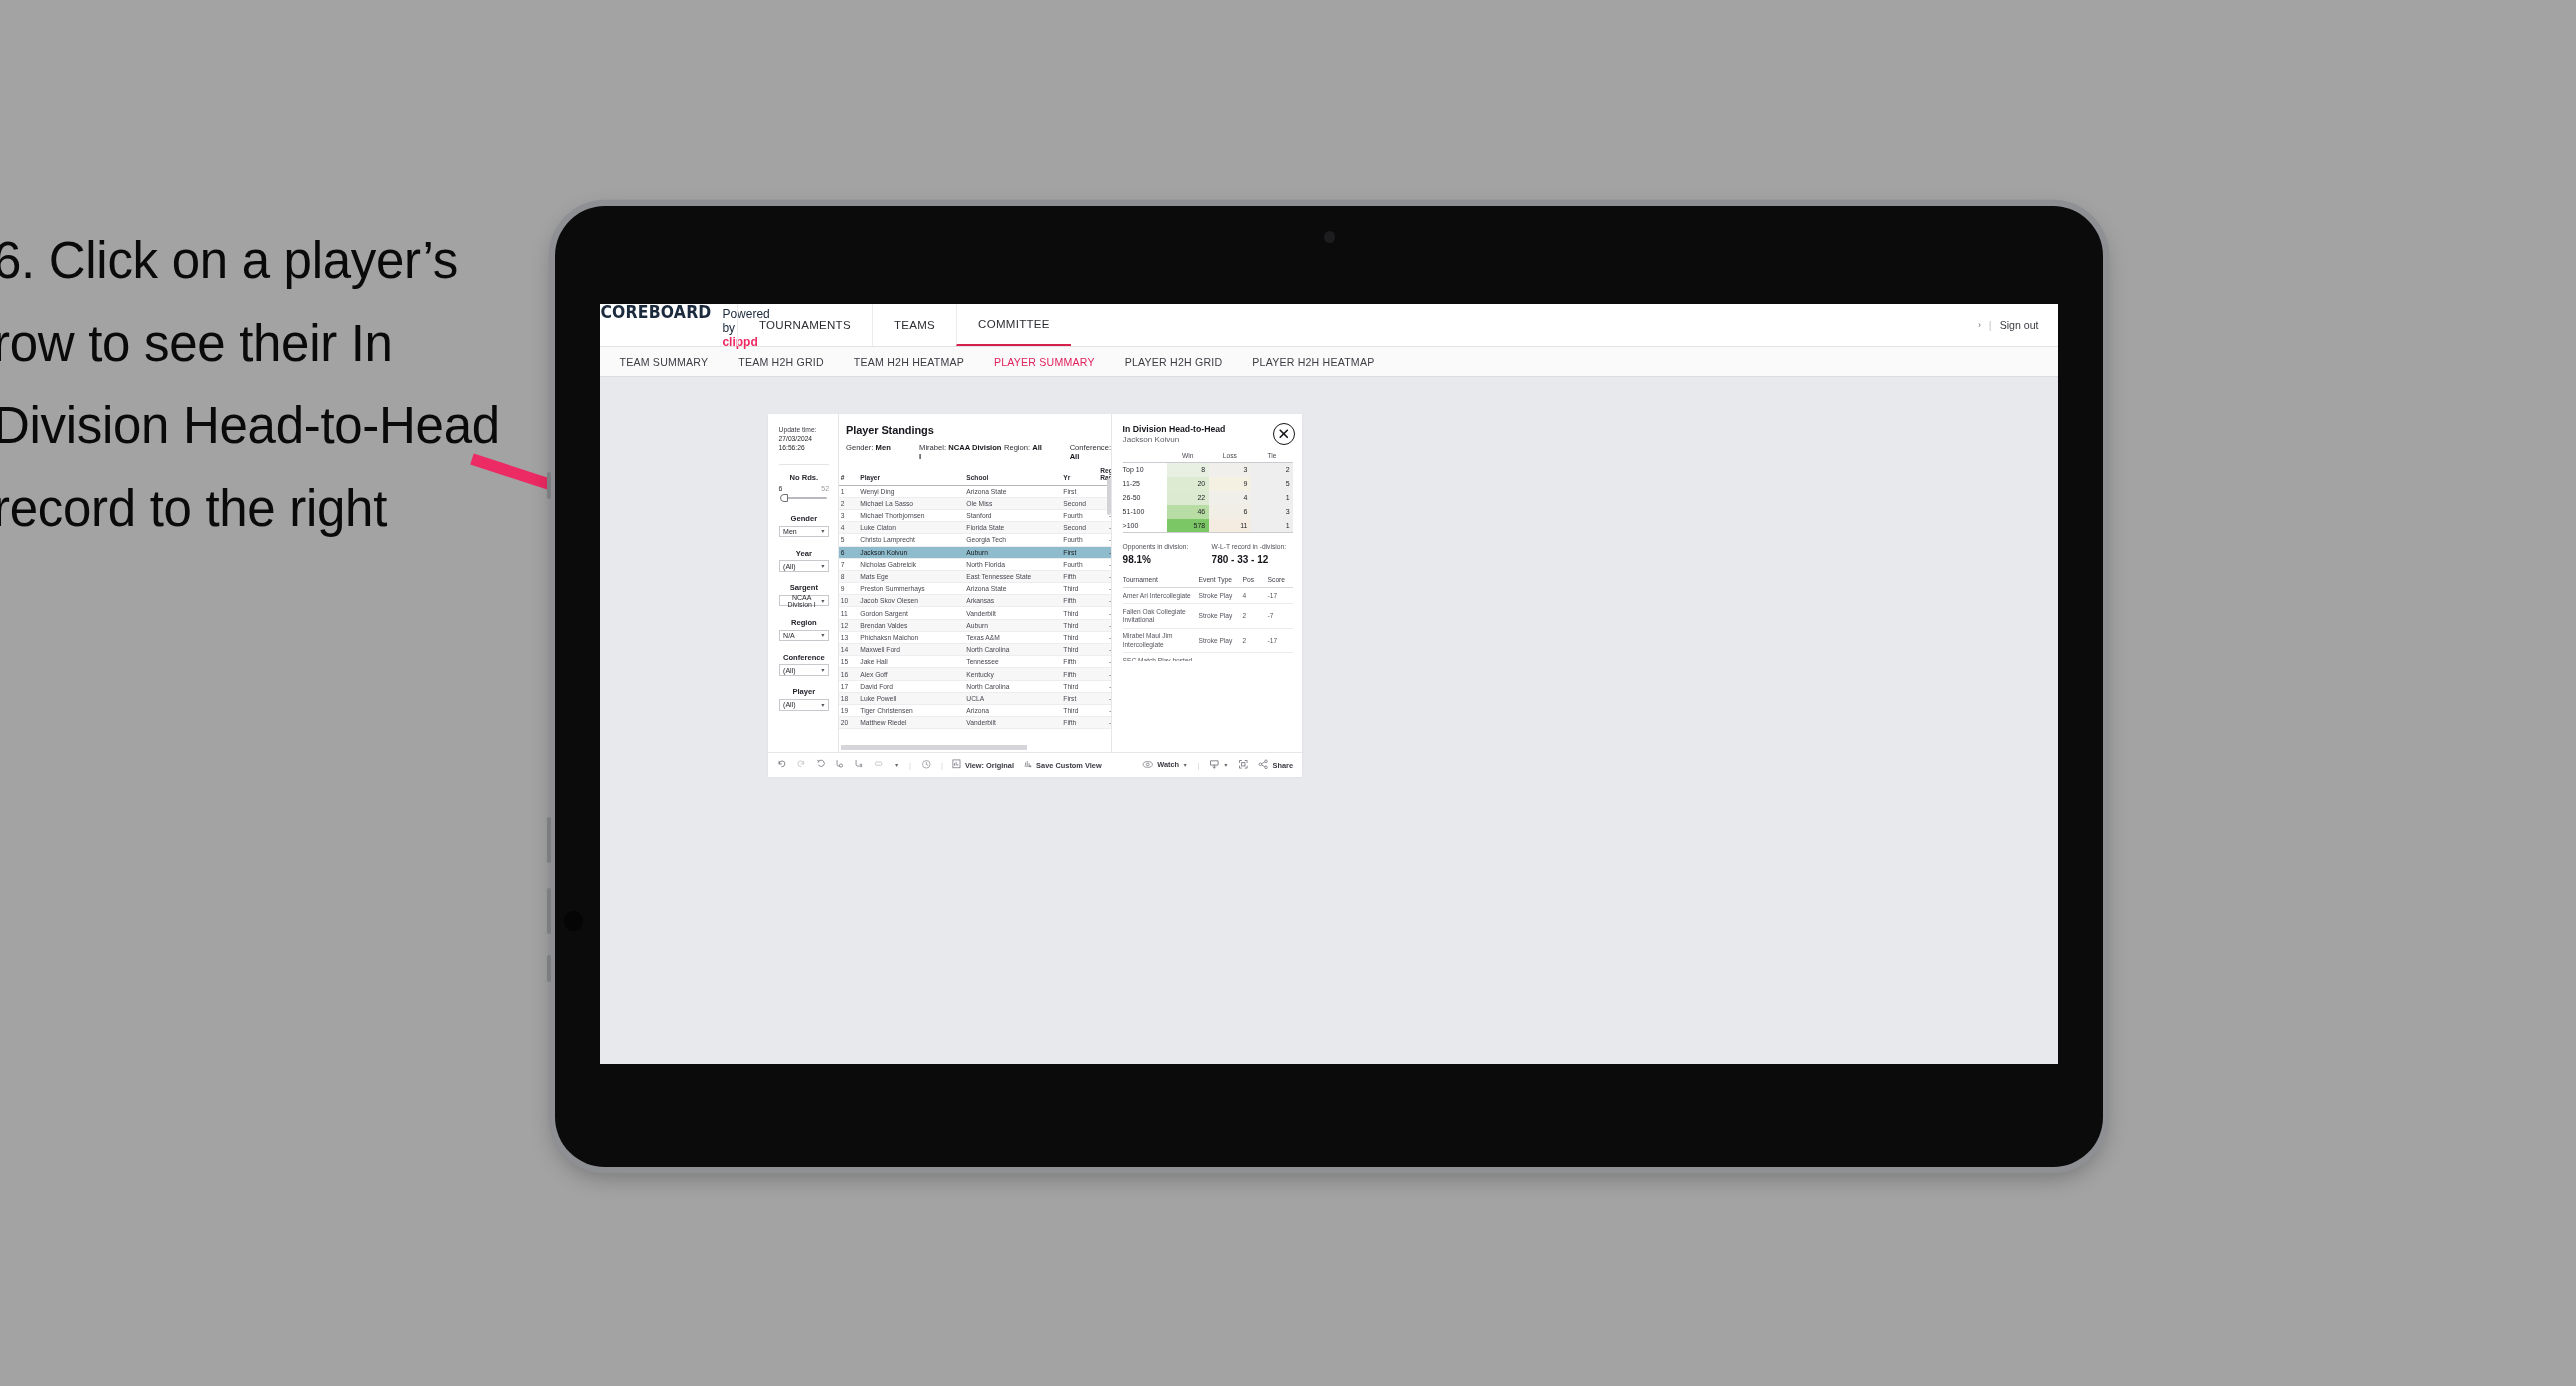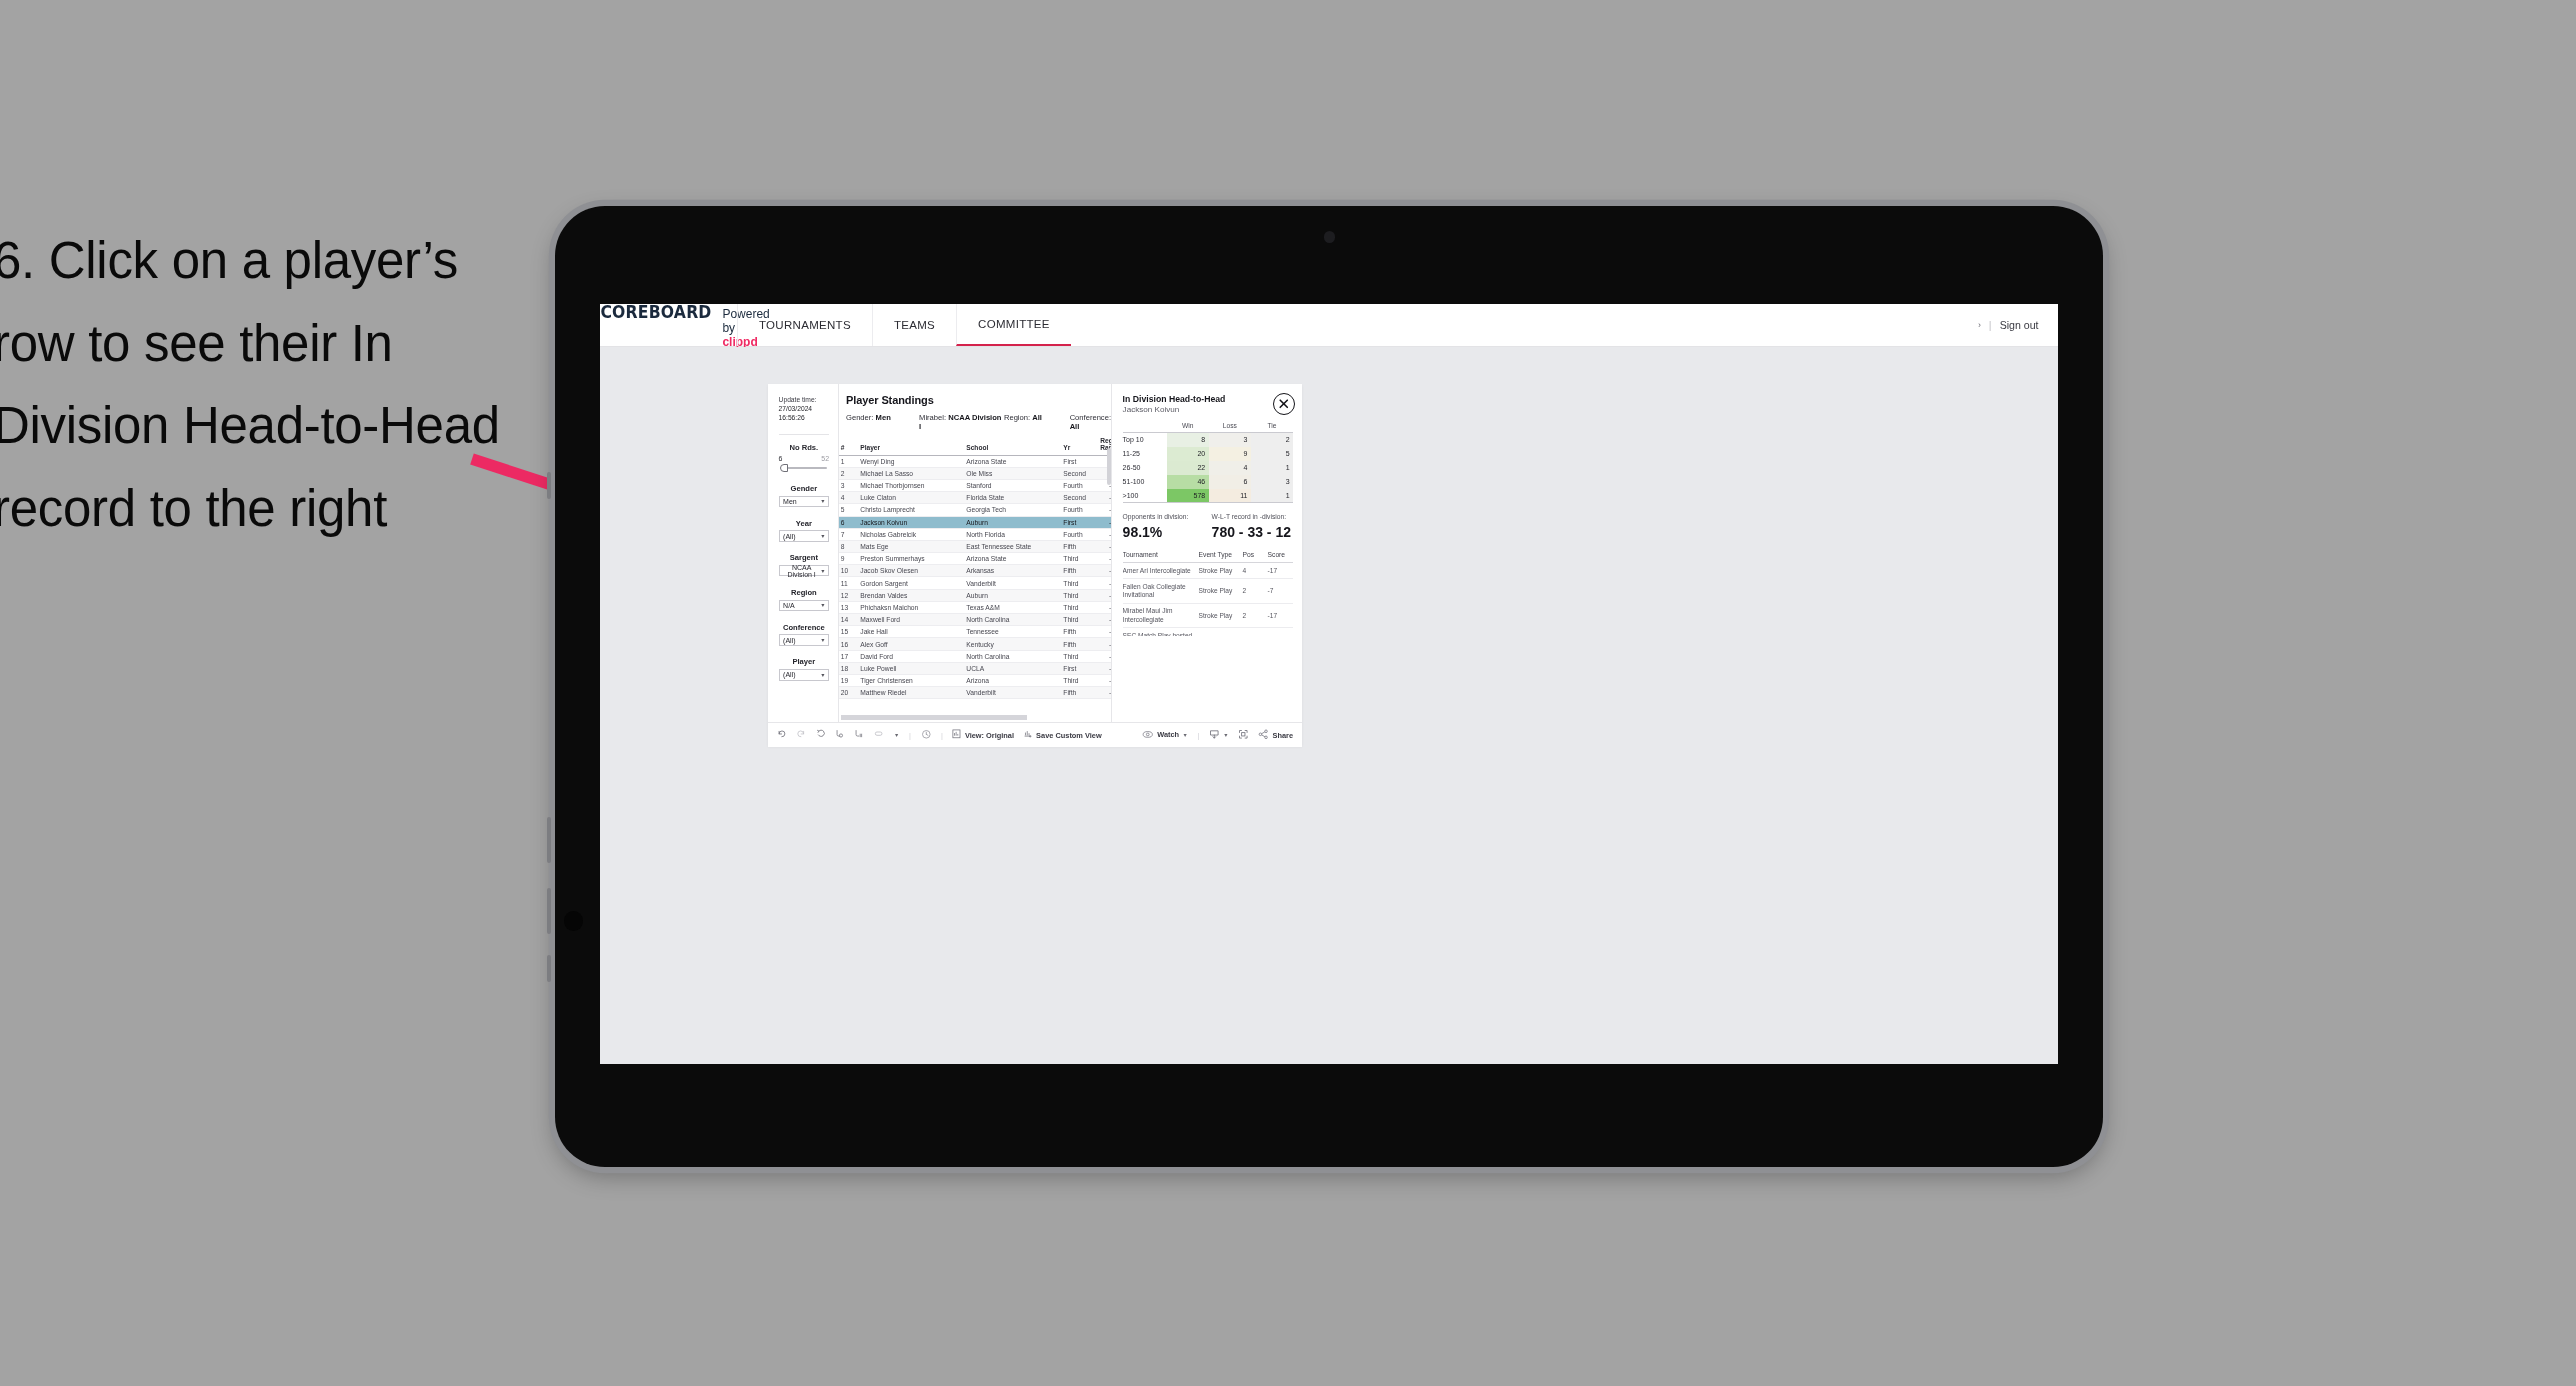--- a/index.html
+++ b/index.html
@@ -164,21 +164,21 @@
   table.hm th { font-size:6.7px; font-weight:400; color:#4a4a53; padding-bottom:2.7px; border-bottom:0.9px solid #cacad0; text-align:center; }
   table.hm th.h-lbl { border-bottom:0.9px solid #cacad0; }
   table.hm td { height: 14px; padding: 0 3.5px; text-align:right; font-size:7px; color:#1d1d23; }
   table.hm td.lbl { text-align:left; color:#2c2c34; background:#fff !important; padding-left:0; }
   table.hm tr:last-child td { border-bottom:0.9px solid #cacad0; }
   .hm-lblcol { width: 44px; }
 
   .sumrow { display:flex; margin-top:9.7px; }
   .sumrow .box1 { width: 89px; }
   .sumrow .sl { font-size:6.7px; color:#4e4e57; }
-  .sumrow .sv { font-size:14px; font-weight:700; color:#15151b; margin-top:4.4px; }
+  .sumrow .sv { font-size:10px; font-weight:700; color:#15151b; margin-top:4.4px; }
 
   table.tour { width:100%; border-collapse:collapse; margin-top:10.6px; font-size:6.6px; table-layout:fixed; }
   table.tour th { font-size:6.7px; font-weight:400; color:#3d3d46; text-align:left; padding: 0 2.7px 4.4px 0; border-bottom:0.9px solid #d6d6db; }
   table.tour td { color:#54545d; padding: 3.5px 2.7px 3.5px 0; border-bottom:0.9px solid #ececef; line-height:1.25; vertical-align:middle; }
   .tc-name { width: 76px; }
   .tc-type { width: 44px; }
   .tc-pos  { width: 25px; }
   .tc-score{ width: 30px; }
   .tour-wrap { position:relative; max-height:96px; overflow:hidden; }
 
@@ -233,20 +233,28 @@
           <div class="mn">TEAMS</div>
           <div class="mn active">COMMITTEE</div>
         </div>
         <div class="appbar-right">
           <span class="chev">›</span>
           <span class="bar">|</span>
           <span class="signout">Sign out</span>
         </div>
       </div>
 
+      <div class="subnav">
+        <span class="sn">TEAM SUMMARY</span>
+        <span class="sn">TEAM H2H GRID</span>
+        <span class="sn">TEAM H2H HEATMAP</span>
+        <span class="sn active">PLAYER SUMMARY</span>
+        <span class="sn">PLAYER H2H GRID</span>
+        <span class="sn">PLAYER H2H HEATMAP</span>
+      </div>
 
       <div class="canvas">
         <div class="viz">
           <div class="viz-body">
 
             <div class="rail">
               <div class="upd-label">Update time:</div>
               <div class="upd-time">27/03/2024 16:56:26</div>
               <div class="rail-div"></div>
 

